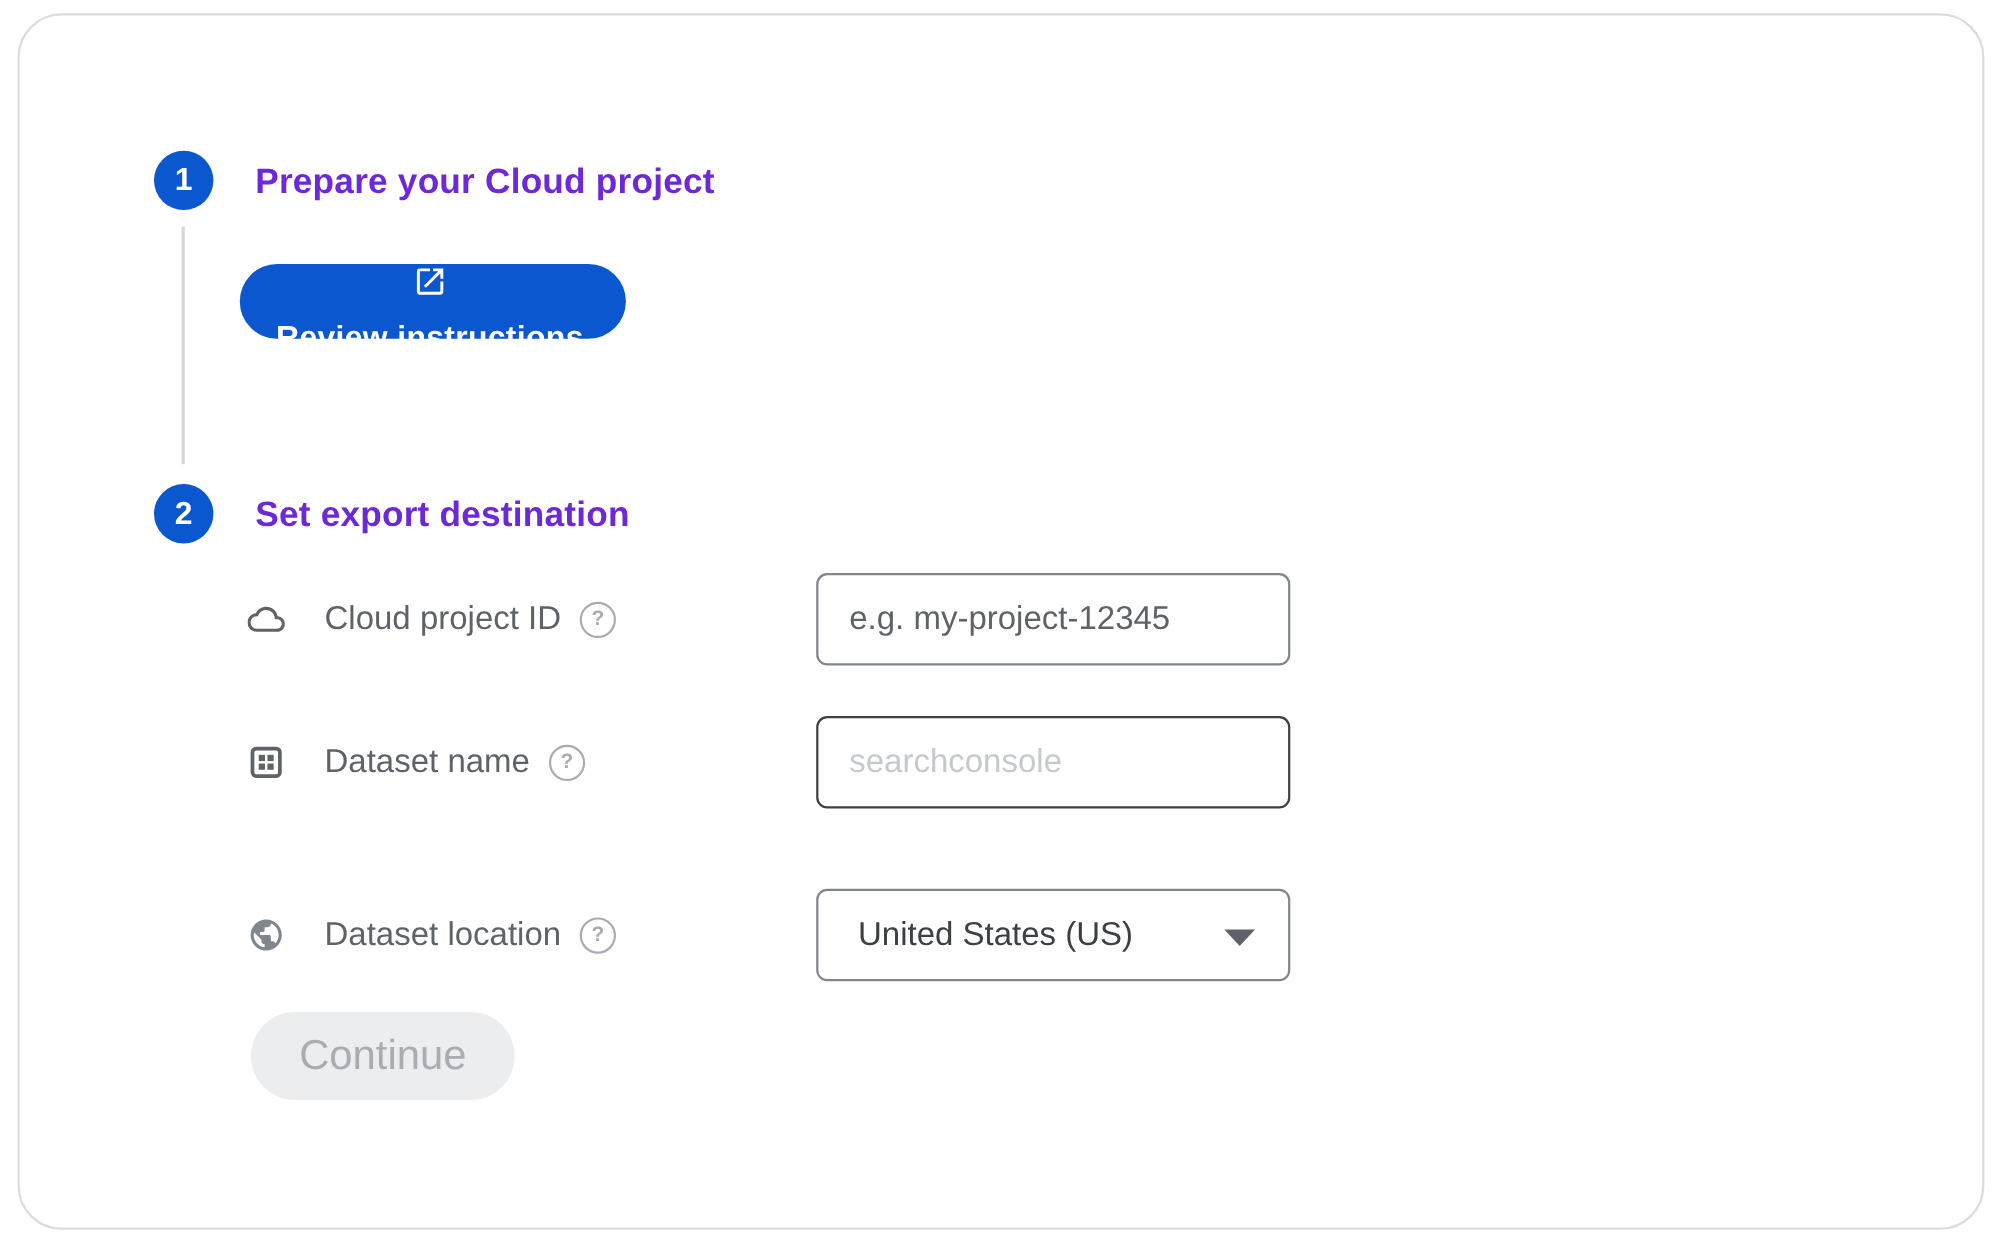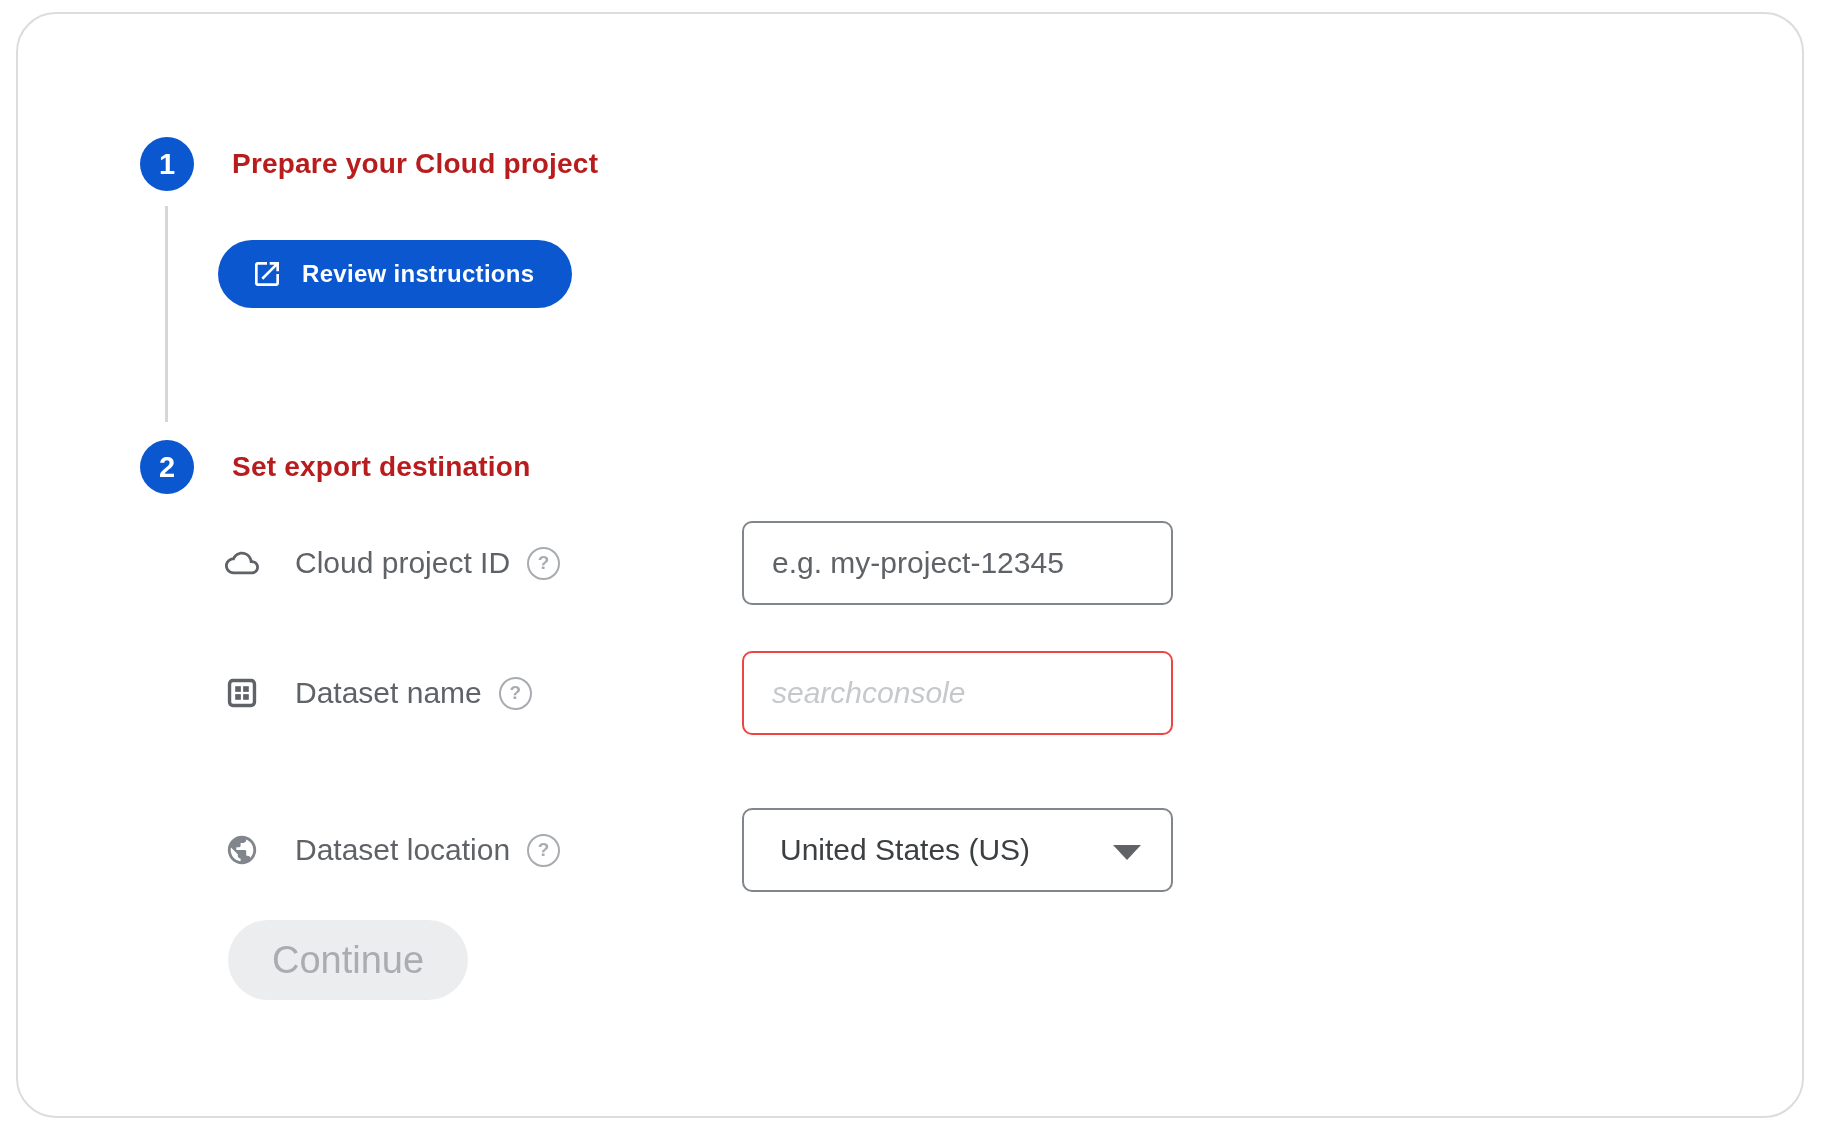--- a/index.html
+++ b/index.html
@@ -2,38 +2,38 @@
 <html><head>
 <meta charset="utf-8">
 <style>
   html,body{margin:0;padding:0;background:#ffffff;}
   body{width:1824px;height:1140px;position:relative;font-family:"Liberation Sans",sans-serif;overflow:hidden;}
   .card{position:absolute;left:16px;top:12px;width:1788px;height:1106px;background:#ffffff;
         border:2px solid #dadce0;border-radius:40px;box-sizing:border-box;}
   .abs{position:absolute;}
   .step-circle{width:54px;height:54px;border-radius:50%;background:#0b57d0;color:#ffffff;
         display:flex;align-items:center;justify-content:center;font-size:29px;font-weight:600;}
-  .step-title{font-size:28px;font-weight:600;color:#b91c1c;line-height:54px;letter-spacing:.2px;}
+  .step-title{font-size:32px;font-weight:600;color:#6d28d9;line-height:54px;letter-spacing:.2px;}
   .connector{width:3px;background:#d5d7da;}
   .review-btn{height:68px;border:none;border-radius:34px;background:#0b57d0;color:#ffffff;
         display:inline-flex;align-items:center;gap:19px;padding:0 38px 0 33px;
-        font-family:inherit;font-size:24px;font-weight:600;letter-spacing:.3px;cursor:pointer;}
+        font-family:inherit;font-size:29px;font-weight:600;letter-spacing:.3px;cursor:pointer;flex-direction:column;}
   .review-btn svg{display:block;}
   .row{position:absolute;left:225px;width:948px;height:84px;display:flex;align-items:center;}
   .field-icon{width:34px;height:34px;margin-right:36px;flex:none;display:flex;}
   .field-icon svg{width:34px;height:34px;}
   .field-label{font-size:30px;color:#5f6368;margin-right:17px;white-space:nowrap;}
   .help{width:29px;height:29px;flex:none;border:2px solid #a8abb0;border-radius:50%;color:#a8abb0;
         font-size:19px;font-weight:600;display:flex;align-items:center;justify-content:center;cursor:pointer;}
   .field-box{position:absolute;right:0;top:0;width:431px;height:84px;box-sizing:border-box;
         border-radius:10px;font-size:30px;font-family:inherit;background:#ffffff;}
   input.field-box{padding:12px 28px;outline:none;color:#202124;}
   .input-strong{border:2px solid #80868b;}
   .input-strong::placeholder{color:#5f6368;opacity:1;}
-  .input-light{border:2px solid #ef4444;font-style:italic;}
+  .input-light{border:2px solid #404040;}
   .input-light::placeholder{color:#c6c9cc;opacity:1;}
   .select-box{border:2px solid #80868b;display:flex;align-items:center;padding:0 36px;
         color:#3c4043;cursor:pointer;}
   .caret{position:absolute;right:30px;top:35px;width:0;height:0;
         border-left:14px solid transparent;border-right:14px solid transparent;
         border-top:15px solid #5f6368;}
   .continue-btn{position:absolute;left:228px;top:920px;width:240px;height:80px;border:none;
         border-radius:40px;background:#ebedee;color:#a9adb2;font-family:inherit;font-size:38px;
         display:flex;align-items:center;justify-content:center;cursor:default;}
 </style>

